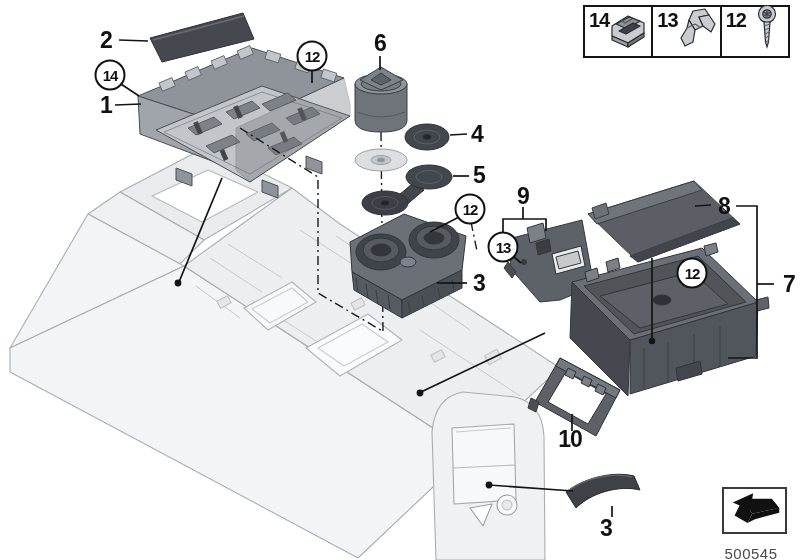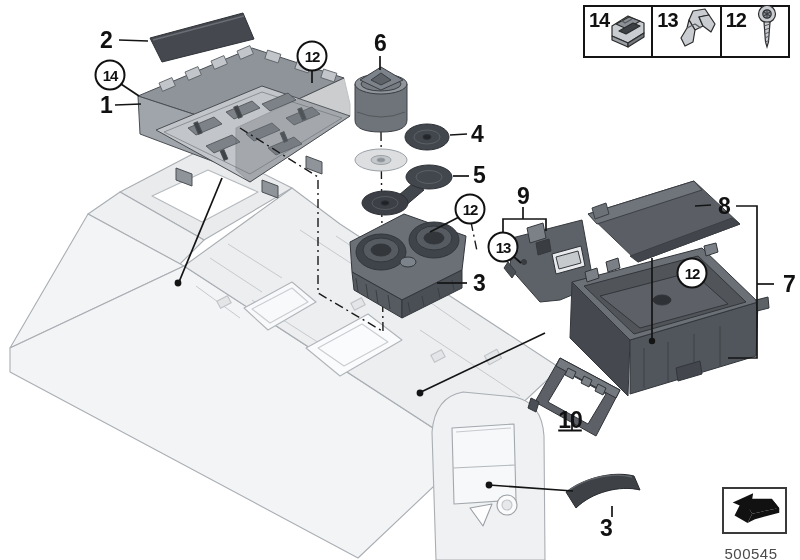--- a/index.html
+++ b/index.html
@@ -275,21 +275,21 @@
   <div class="callout" style="left:380px;top:43px;">6</div>
   <div class="callout" style="left:477px;top:134px;">4</div>
   <div class="callout" style="left:479px;top:175px;">5</div>
   <div class="callout circled" style="left:470px;top:209px;">12</div>
   <div class="callout" style="left:479px;top:283px;">3</div>
   <div class="callout" style="left:523px;top:196px;">9</div>
   <div class="callout circled" style="left:503px;top:247px;">13</div>
   <div class="callout" style="left:724px;top:206px;">8</div>
   <div class="callout" style="left:789px;top:284px;">7</div>
   <div class="callout circled" style="left:692px;top:273px;">12</div>
-  <div class="callout" style="left:570px;top:420px;text-decoration:underline;">10</div>
+  <div class="callout" style="left:570px;top:439px;">10</div>
   <div class="callout" style="left:606px;top:528px;">3</div>
 
   <div id="kit-box">
     <div class="kit-cell">
       <span class="kit-num">14</span>
       <span class="kit-icon">
         <svg width="44" height="46" viewBox="0 0 44 46">
           <g stroke="#2b2b2b" stroke-width="1.2" stroke-linejoin="round">
             <polygon points="6,20 22,10 38,17 38,27 22,37 6,30" fill="#c9cdd1"></polygon>
             <polygon points="10,18 23,11 34,15 21,23" fill="#8b9096"></polygon>

